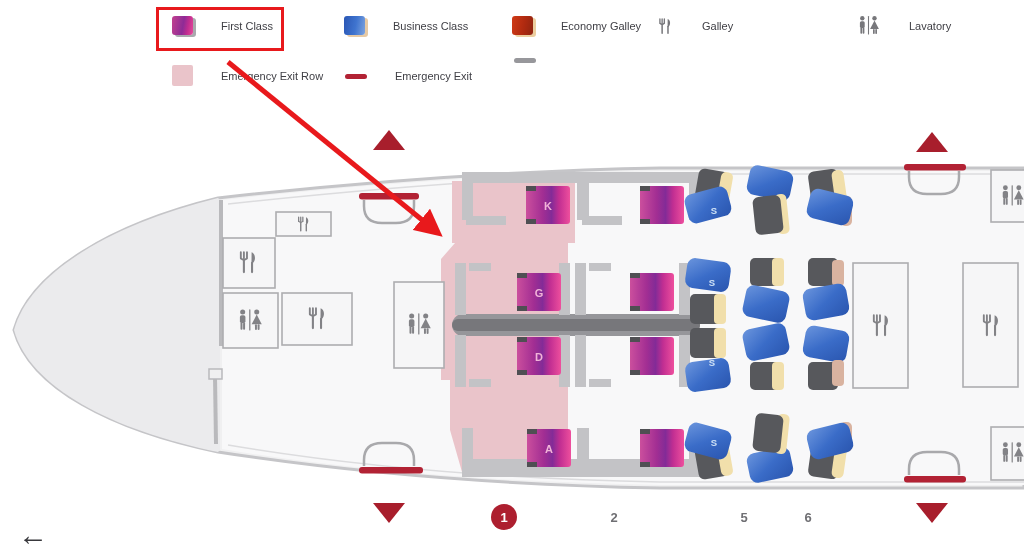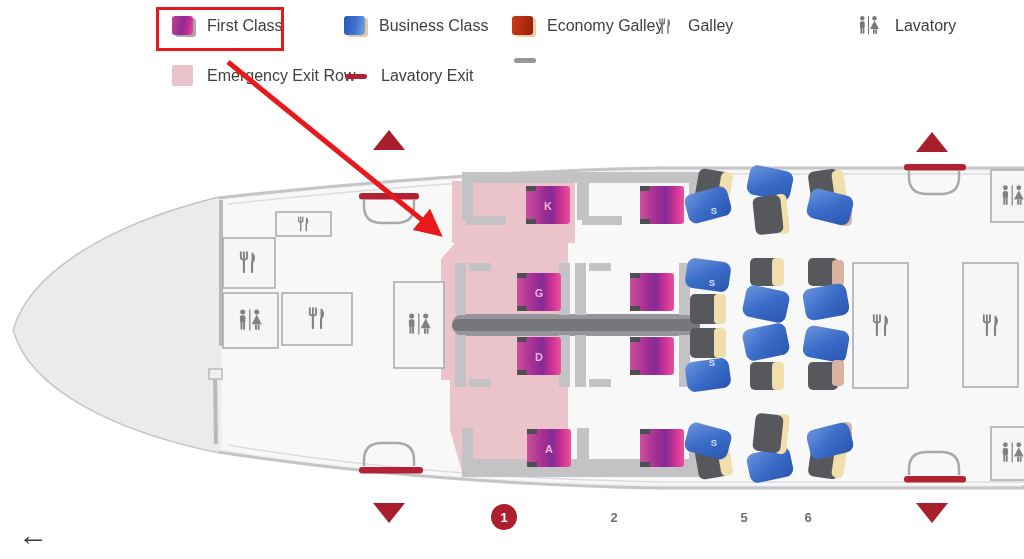--- a/index.html
+++ b/index.html
@@ -1,19 +1,19 @@
 <!DOCTYPE html>
 <html><head>
 <meta charset="utf-8">
 <style>
   html,body{margin:0;padding:0;background:#fff;}
   .page{position:relative;width:1024px;height:559px;background:#ffffff;overflow:hidden;
         font-family:"Liberation Sans",sans-serif;}
   
-  .lg{position:absolute;display:flex;align-items:center;gap:14px;color:#3e3e44;font-size:16px;}
+  .lg{position:absolute;display:flex;align-items:center;gap:28px;color:#3e3e44;font-size:11px;}
   .lg .lbl{white-space:nowrap;}
   .lg .lbl.wrap{white-space:normal;width:150px;line-height:1.25;}
   .ic-seat{width:21px;height:19px;border-radius:3px;position:relative;flex:0 0 auto;}
   .ic-first{background:linear-gradient(100deg,#c2418f 0%,#8e2b96 52%,#c22d90 74%,#e84b9a 100%);
             box-shadow:3px 2px 0 #a9a9ad;}
   .ic-biz{background:linear-gradient(100deg,#2a56b4 0%,#3f74cf 55%,#7da3de 100%);
           box-shadow:3px 2px 0 #e6c9a4;}
   .ic-eco{background:linear-gradient(100deg,#d03a16 0%,#b02a10 55%,#8f2410 100%);
           box-shadow:3px 2px 0 #ecce9f;}
   .ic-pink{width:21px;height:21px;background:#eac4ca;border-radius:2px;flex:0 0 auto;}
@@ -108,21 +108,21 @@
           <use href="#icon-lavatory"></use>
         </svg>
       <span class="lbl">Lavatory</span>
     </div>
     <div class="lg" style="left:172px;top:65px">
       <span class="ic-pink"></span>
       <span class="lbl">Emergency Exit Row</span>
     </div>
     <div class="lg" style="left:345px;top:65px;height:22px">
       <span class="ic-reddash"></span>
-      <span class="lbl">Lavatory Exit</span>
+      <span class="lbl">Emergency Exit</span>
     </div>
     <div class="lg" style="left:514px;top:58px">
       <span class="ic-graydash"></span>
     </div>
     <div class="hibox"></div>
   </div>
 
   <svg class="map" viewBox="0 0 1024 559">
 
     <path d="M14,330 C30,272 112,224 218,198 C360,182 500,171 660,168 L1024,168 L1024,488 L660,488 C500,485 360,474 218,452 C112,430 30,388 14,330 Z" fill="#f0f0f1" stroke="#c5c5c8" stroke-width="3"></path>

